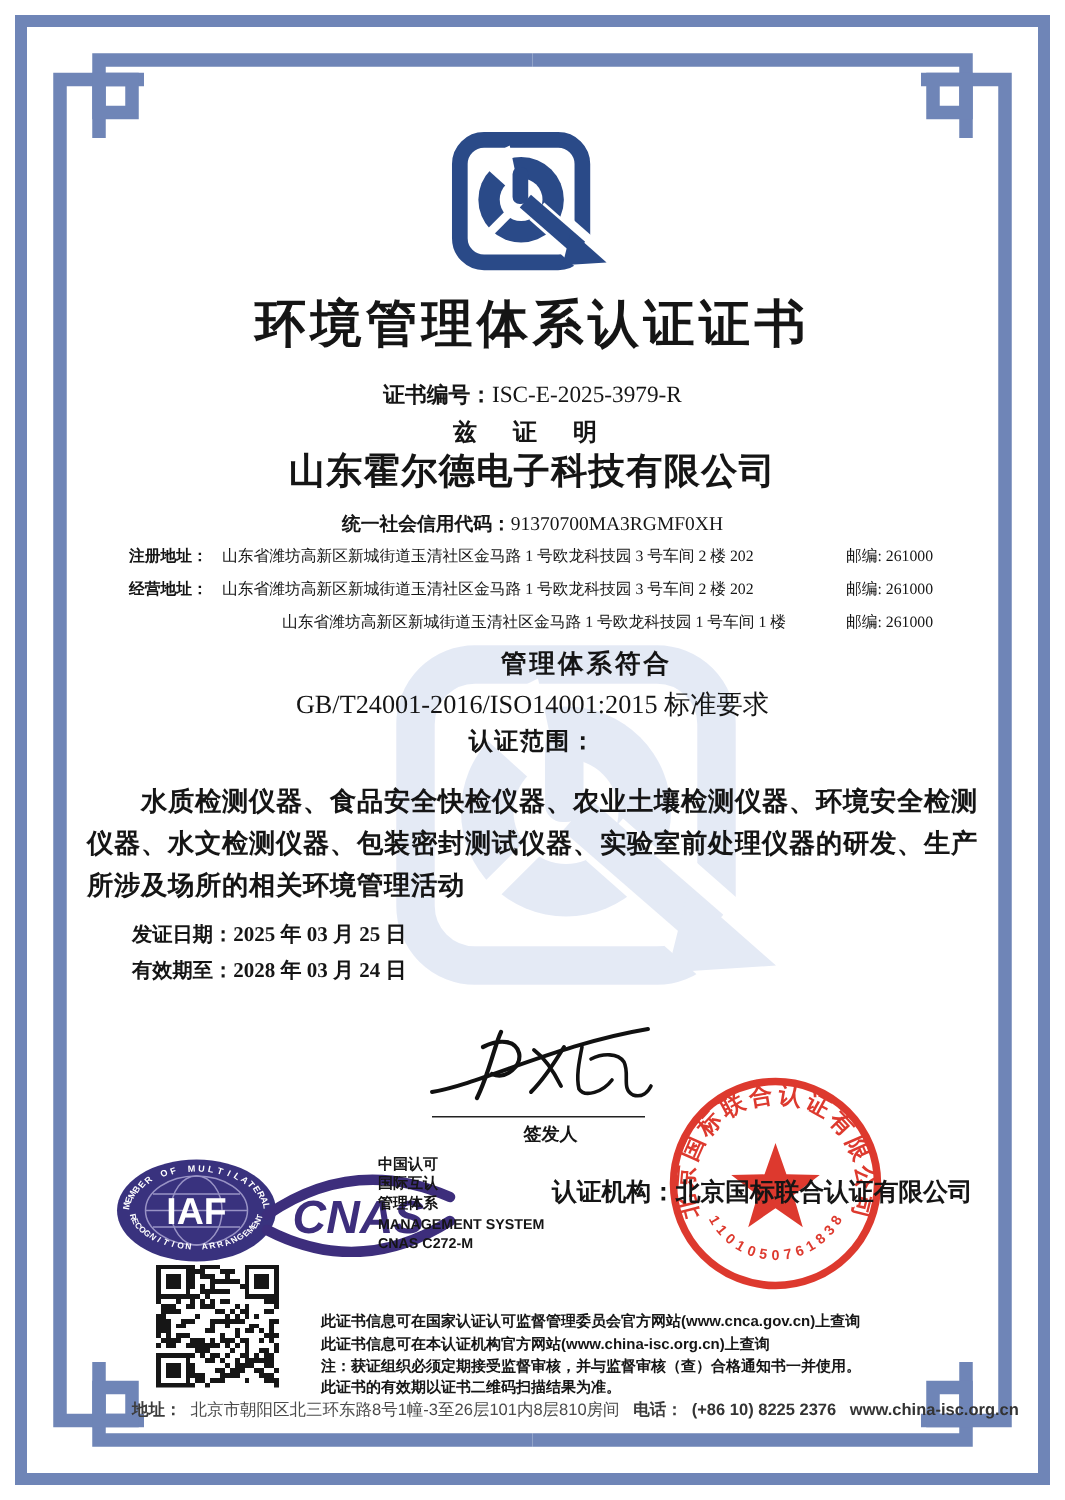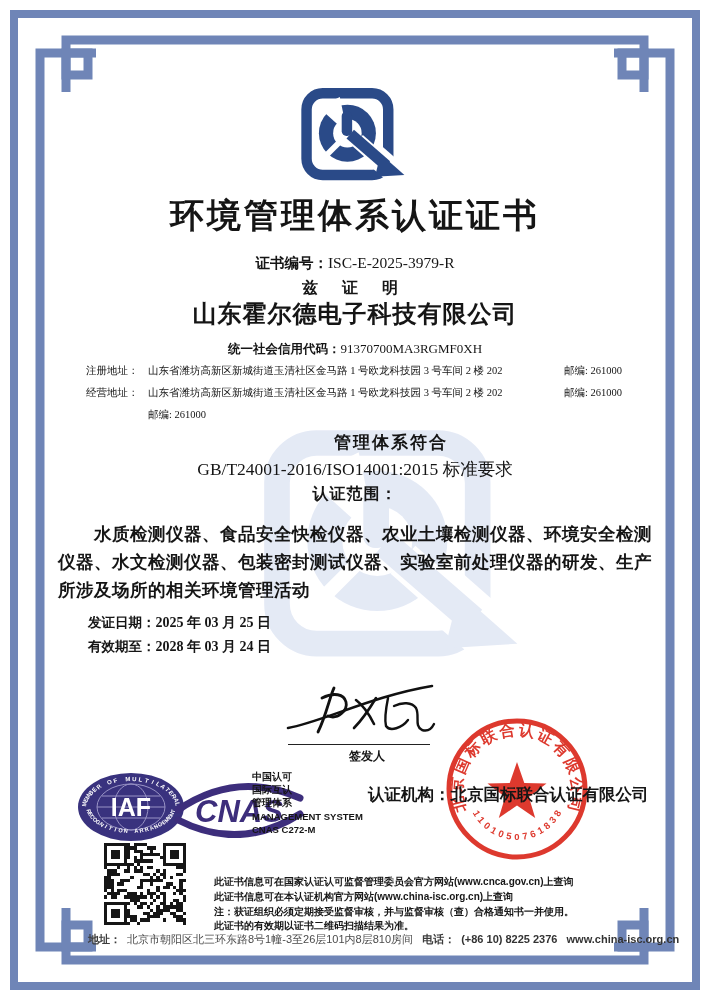--- a/index.html
+++ b/index.html
@@ -18,21 +18,21 @@
 
   #cert-title{top:193px;font-size:34px;font-weight:bold;letter-spacing:3px;}
   #cert-no{top:254px;font-size:15.5px;}
   #cert-no .lbl{font-weight:bold;font-family:"Liberation Sans",sans-serif;font-size:14.5px;}
   #hereby{top:278px;font-size:16px;font-weight:bold;letter-spacing:10px;}
   #company{top:298px;font-size:24px;font-weight:bold;letter-spacing:1px;}
   #credit{top:341px;font-size:13px;}
   #credit .lbl{font-weight:bold;font-family:"Liberation Sans",sans-serif;font-size:12.5px;}
 
   .addr-row{left:86px;width:556px;display:flex;align-items:baseline;font-size:10.5px;white-space:nowrap;}
-  .addr-row .lbl{font-weight:normal;font-family:"Liberation Sans",sans-serif;width:62px;flex:0 0 auto;}
+  .addr-row .lbl{font-weight:bold;font-family:"Liberation Sans",sans-serif;width:62px;flex:0 0 auto;}
   .addr-row .txt{flex:1 1 auto;}
   .addr-row.centered .txt{text-align:center;}
   .addr-row .zip{flex:0 0 78px;text-align:left;}
   #addr1{top:364px;} #addr2{top:386px;} #addr3{top:408px;}
 
   #conform{top:431px;font-size:17px;font-weight:bold;letter-spacing:2px;padding-left:36px;}
   #standard{top:457px;font-size:17.5px;}
   #scope-lbl{top:484px;font-size:16px;font-weight:bold;letter-spacing:1px;}
   #scope{left:58px;top:520px;width:596px;font-size:17.5px;font-weight:600;line-height:28px;text-indent:36px;letter-spacing:.5px;}
 
@@ -133,20 +133,21 @@
     <span class="txt">山东省潍坊高新区新城街道玉清社区金马路 1 号欧龙科技园 3 号车间 2 楼 202</span>
     <span class="zip">邮编: 261000</span>
   </div>
   <div id="addr2" class="abs addr-row content">
     <span class="lbl">经营地址：</span>
     <span class="txt">山东省潍坊高新区新城街道玉清社区金马路 1 号欧龙科技园 3 号车间 2 楼 202</span>
     <span class="zip">邮编: 261000</span>
   </div>
   <div id="addr3" class="abs addr-row centered content">
     <span class="lbl"></span>
+    <span class="txt">山东省潍坊高新区新城街道玉清社区金马路 1 号欧龙科技园 1 号车间 1 楼</span>
     <span class="zip">邮编: 261000</span>
   </div>
 
   <div id="conform" class="abs ctr content">管理体系符合</div>
   <div id="standard" class="abs ctr content">GB/T24001-2016/ISO14001:2015 标准要求</div>
   <div id="scope-lbl" class="abs ctr content">认证范围：</div>
   <div id="scope" class="abs content">水质检测仪器、食品安全快检仪器、农业土壤检测仪器、环境安全检测仪器、水文检测仪器、包装密封测试仪器、实验室前处理仪器的研发、生产所涉及场所的相关环境管理活动</div>
 
   <div id="issue" class="abs date-row content">
     <span class="lbl">发证日期：</span><span class="val">2025 年 03 月 25 日</span>

